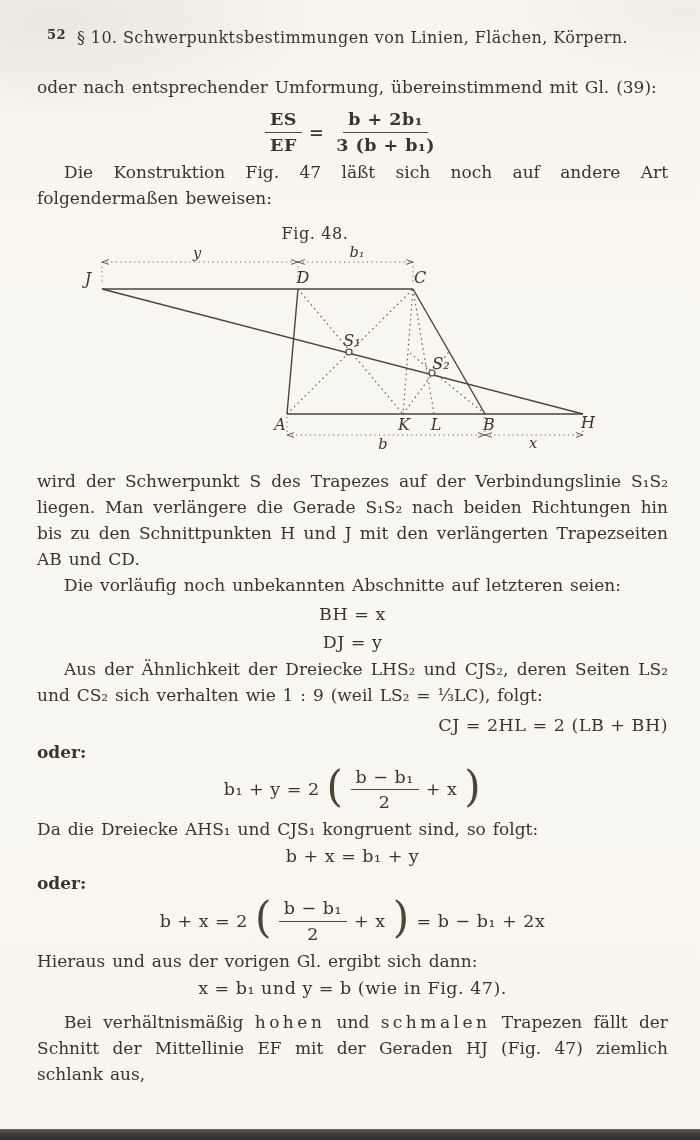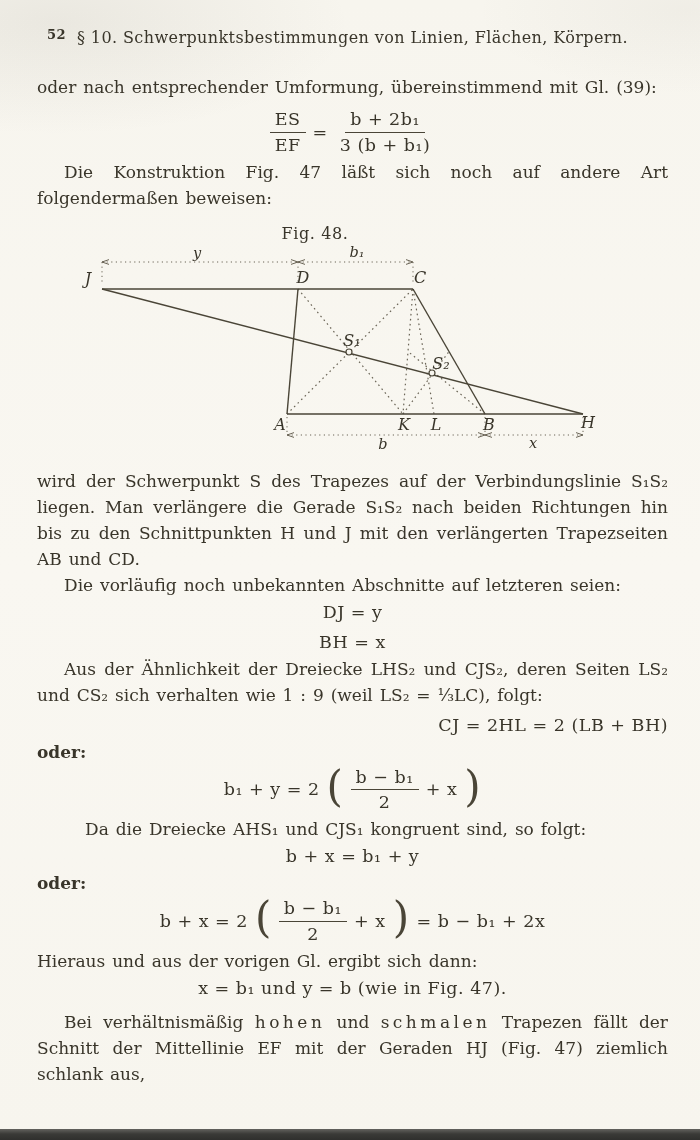--- a/index.html
+++ b/index.html
@@ -45,21 +45,21 @@
 <div class="page">
   <div class="content">
 
     <div class="header">
       <span class="pageno">52</span>
       <span>§ 10.  Schwerpunktsbestimmungen von Linien, Flächen, Körpern.</span>
     </div>
 
     <p class="para mt-lg">oder nach entsprechender Umformung, übereinstimmend mit Gl. (39):</p>
 
-    <div class="eq" style="margin-top:8px;">
+    <div class="eq" style="margin-top:8px;font-weight:bold;">
       <span class="frac">
         <span class="num">ES</span>
         <span class="den">EF</span>
       </span>
       <span>=</span>
       <span class="frac">
         <span class="num">b + 2b₁</span>
         <span class="den">3 (b + b₁)</span>
       </span>
     </div>
@@ -129,41 +129,41 @@
         <text class="fdim" x="197" y="341" text-anchor="middle">y</text>
         <text class="fdim" x="357" y="340" text-anchor="middle">b₁</text>
         <text class="fdim" x="383" y="532" text-anchor="middle">b</text>
         <text class="fdim" x="533" y="531" text-anchor="middle">x</text>
       </svg>
     </div>
 
     <p class="para" style="margin-top:12px;">wird der Schwerpunkt S des Trapezes auf der Verbindungslinie S₁S₂ liegen. Man verlängere die Gerade S₁S₂ nach beiden Richtungen hin bis zu den Schnittpunkten H und J mit den verlängerten Trapezseiten AB und CD.</p>
     <p class="para indent">Die vorläufig noch unbekannten Abschnitte auf letzteren seien:</p>
 
+    <p class="eq-line" style="margin-top:2px;">BH = x</p>
     <p class="eq-line">DJ = y</p>
-    <p class="eq-line" style="margin-top:2px;">BH = x</p>
 
     <p class="para indent">Aus der Ähnlichkeit der Dreiecke LHS₂ und CJS₂, deren Seiten LS₂ und CS₂ sich verhalten wie 1 : 9 (weil LS₂ = ¹⁄₃LC), folgt:</p>
 
     <p class="eq-line" style="margin-top:3px;text-align:right;">CJ = 2HL = 2 (LB + BH)</p>
 
     <p class="oder">oder:</p>
 
     <div class="eq" style="margin-top:1px;">
       <span>b₁ + y = 2</span>
       <span class="bigparen">(</span>
       <span class="frac">
         <span class="num">b − b₁</span>
         <span class="den">2</span>
       </span>
       <span>+ x</span>
       <span class="bigparen">)</span>
     </div>
 
-    <p class="para" style="margin-top:2px;margin-left:48px;">Da die Dreiecke AHS₁ und CJS₁ kongruent sind, so folgt:</p>
+    <p class="para" style="margin-top:2px;">Da die Dreiecke AHS₁ und CJS₁ kongruent sind, so folgt:</p>
 
     <p class="eq-line">b + x = b₁ + y</p>
 
     <p class="oder">oder:</p>
 
     <div class="eq" style="margin-top:1px;">
       <span>b + x = 2</span>
       <span class="bigparen">(</span>
       <span class="frac">
         <span class="num">b − b₁</span>

